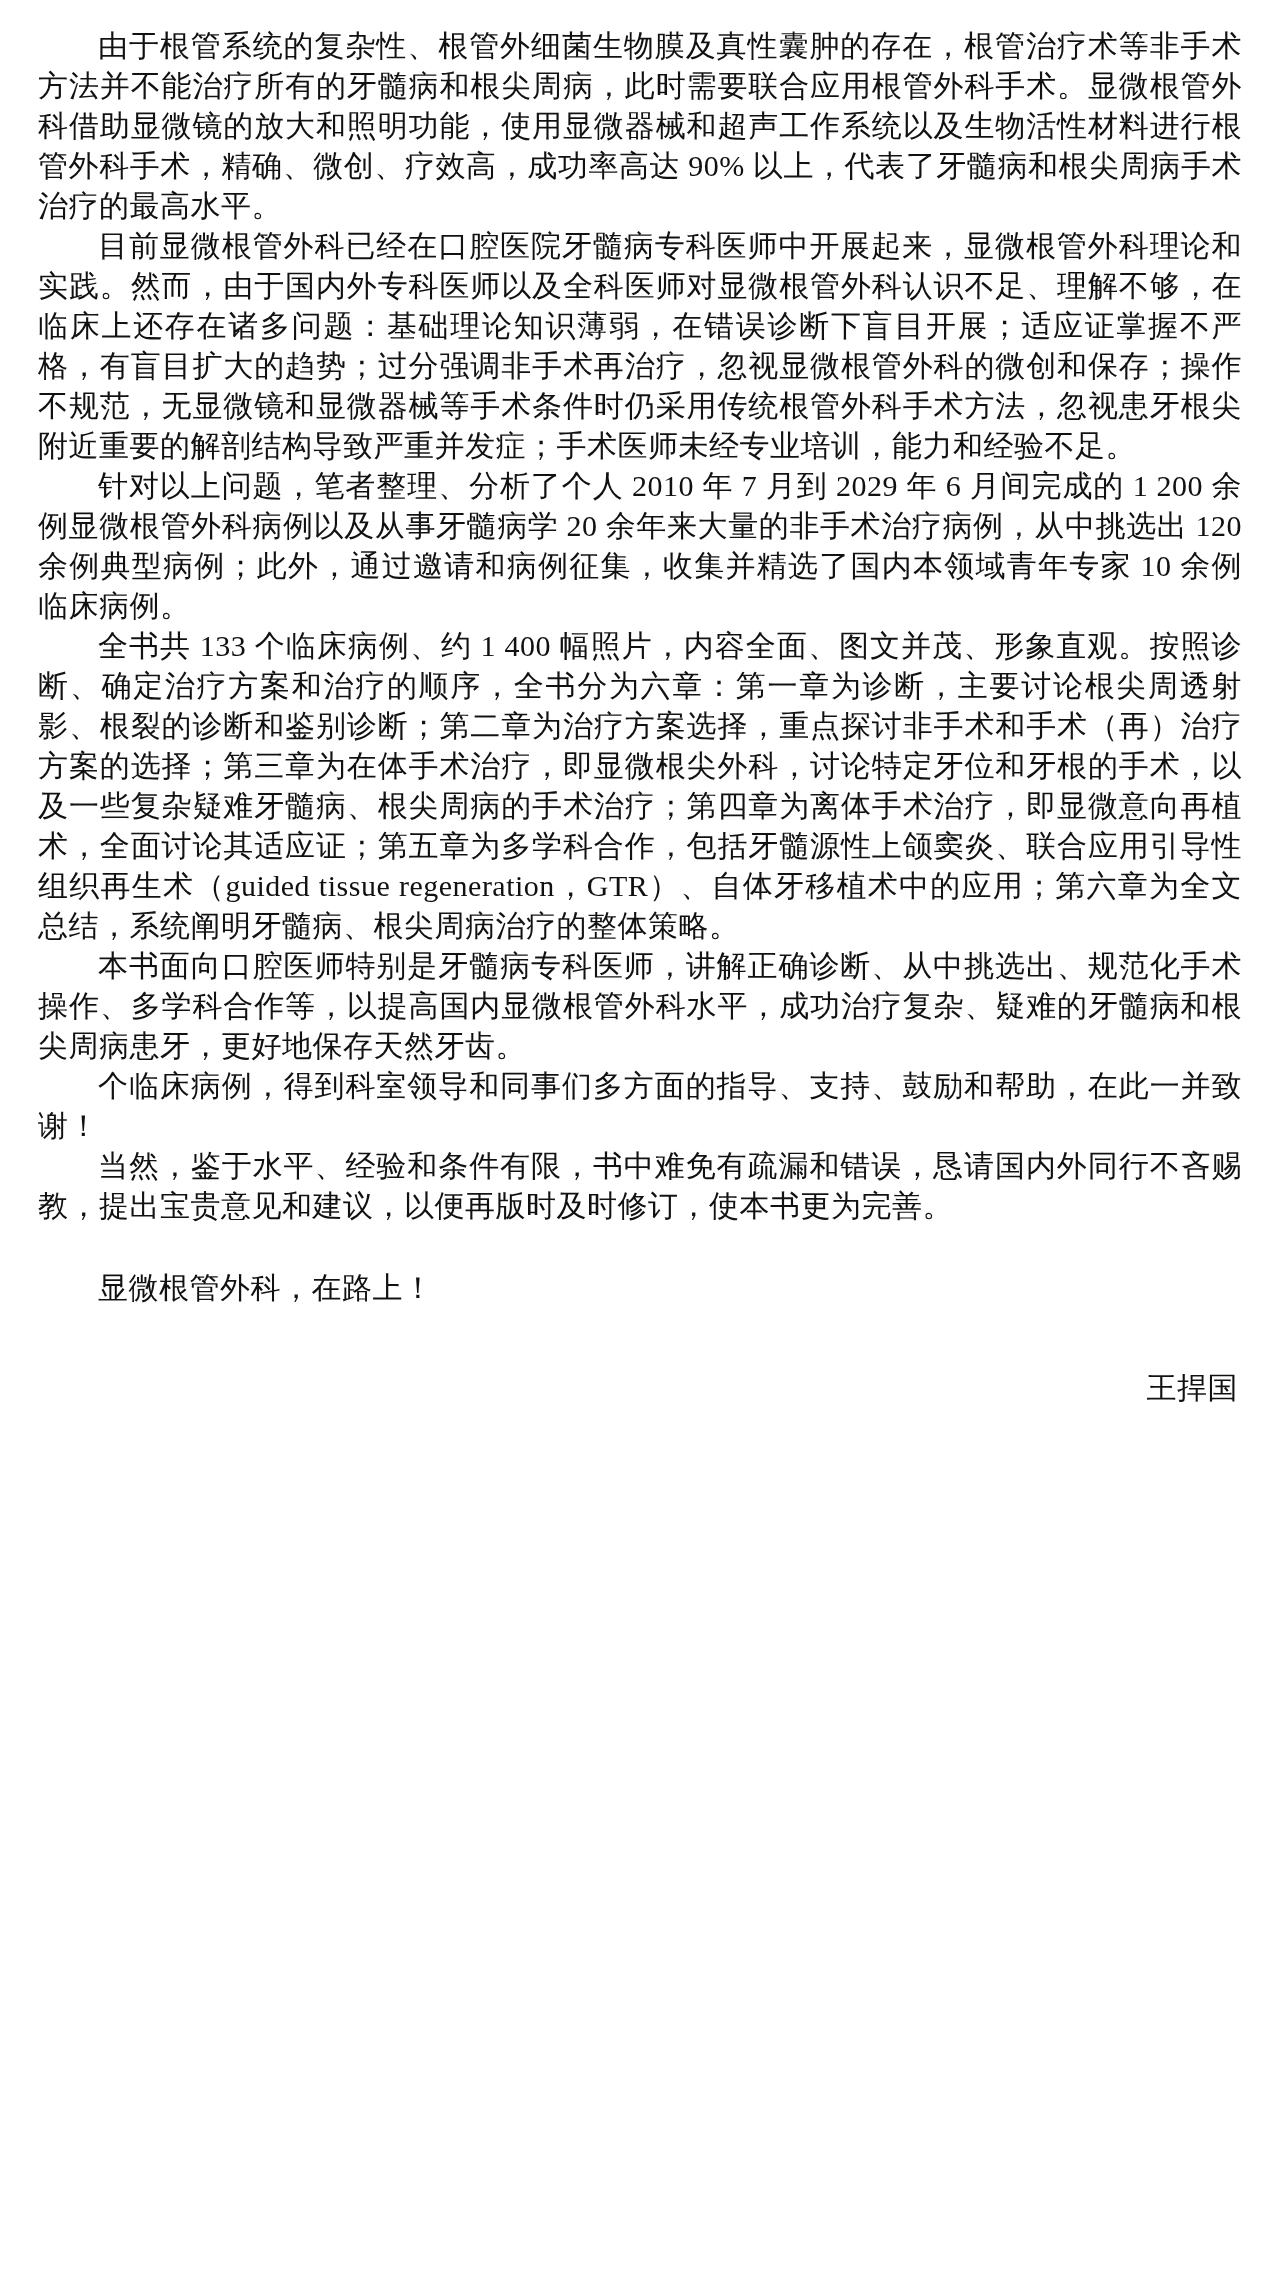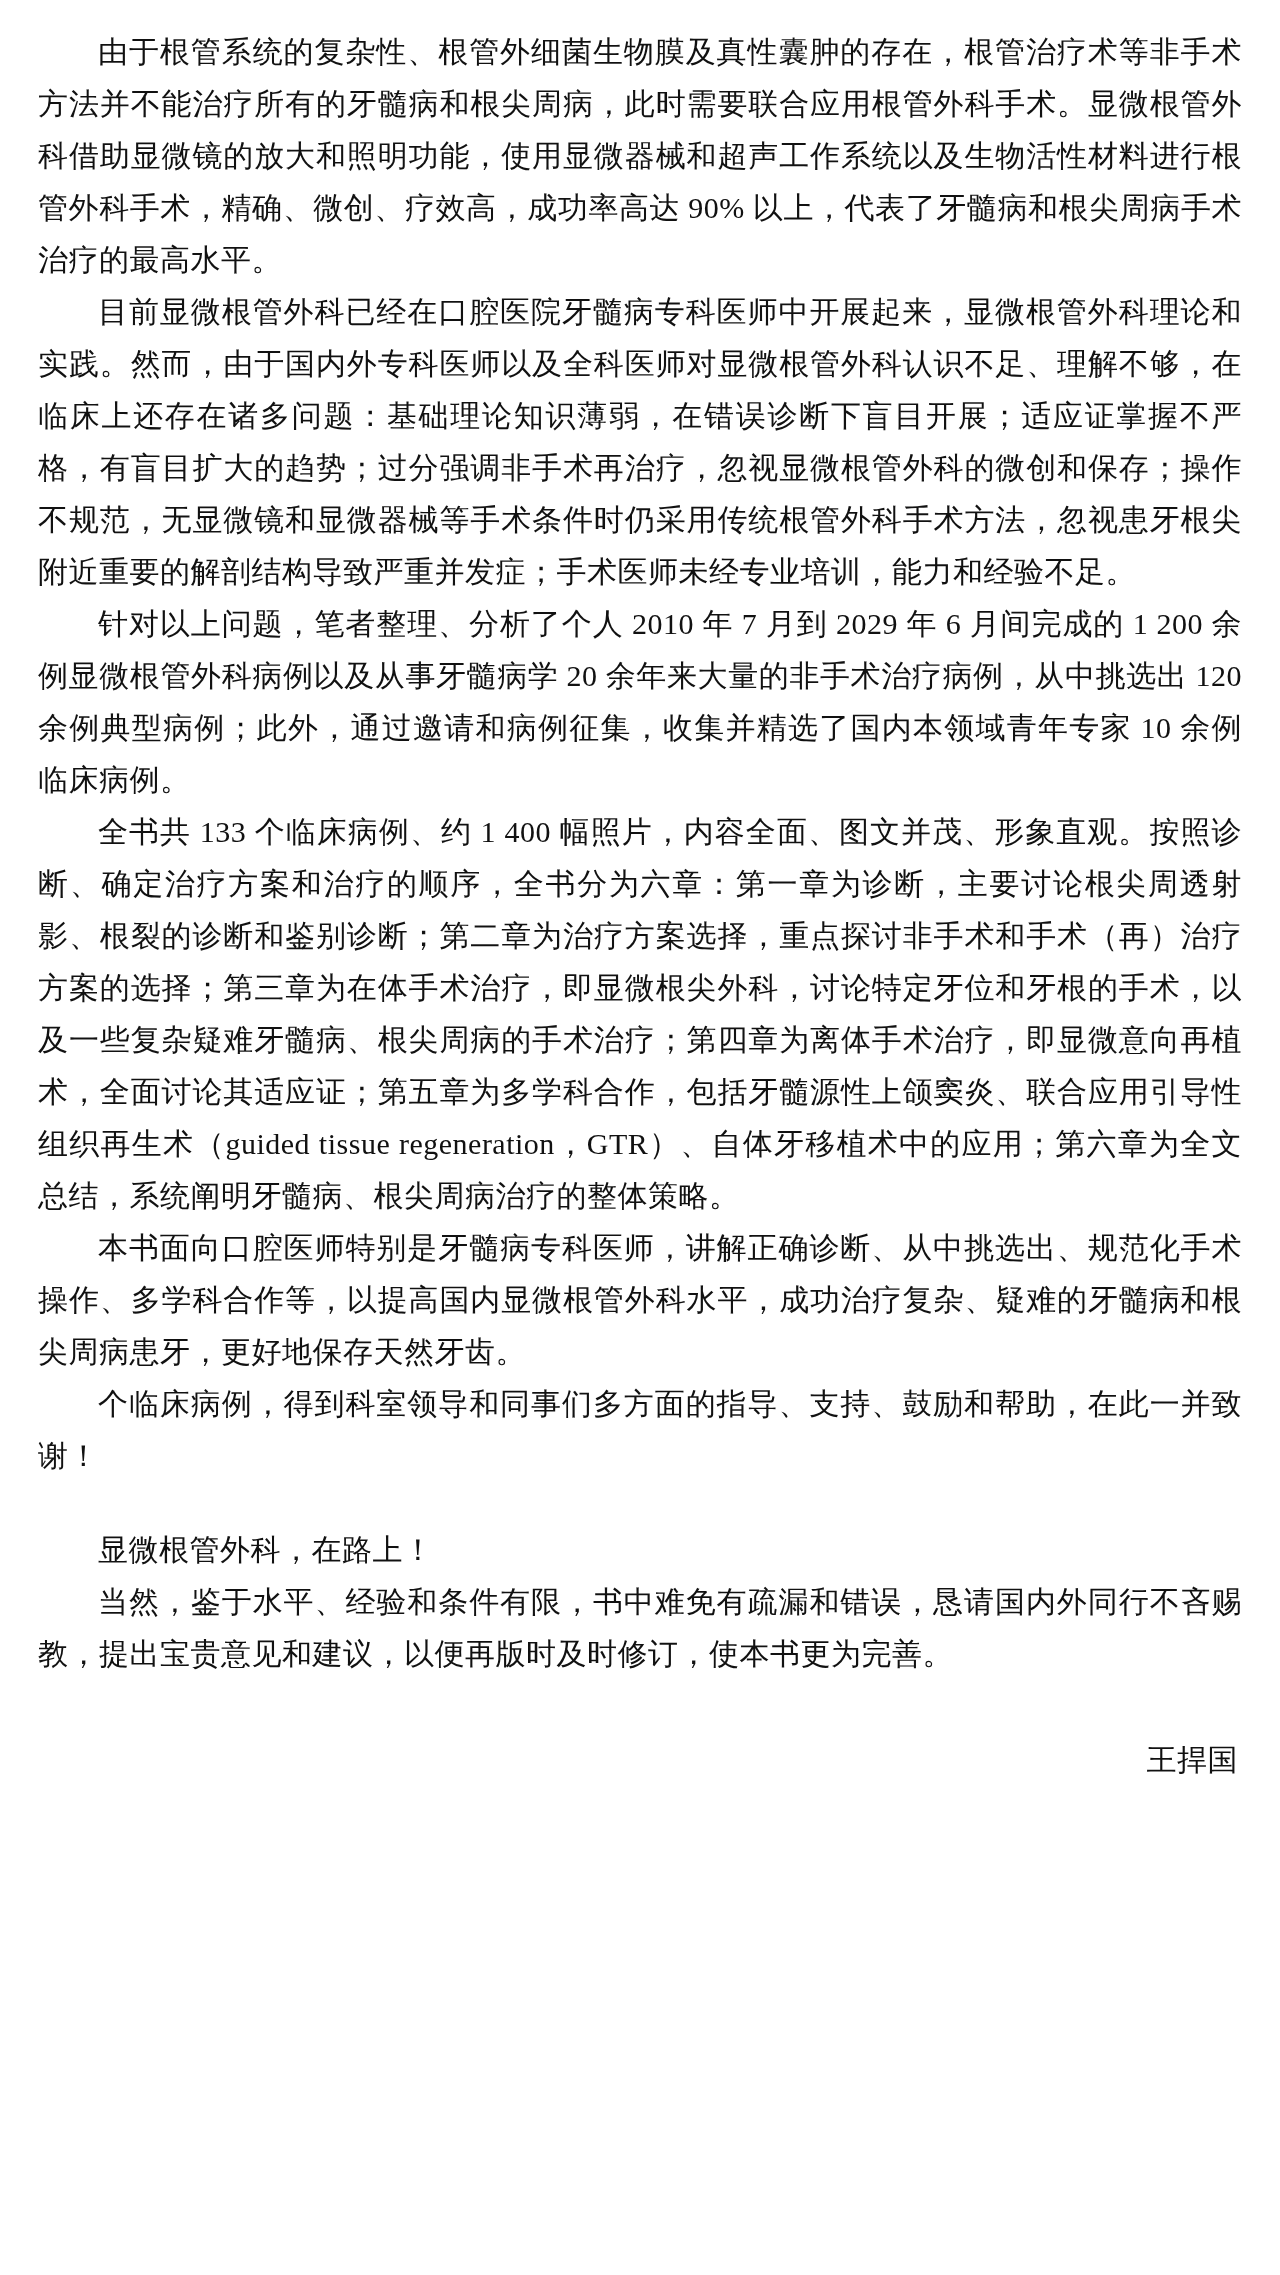--- a/index.html
+++ b/index.html
@@ -19,21 +19,21 @@
 
     .page {
       width: 1280px;
       min-height: 2275px;
       background: #ffffff;
       padding: 26px 38px 40px 38px;
     }
 
     .para {
       font-size: 30px;
-      line-height: 52px;
+      line-height: 40px;
       text-align: justify;
       text-indent: 2em;
       letter-spacing: 0.5px;
       word-break: break-word;
     }
 
     .closing {
       margin-top: 42px;
     }
 
@@ -56,20 +56,20 @@
 </head>
 <body>
 
 <div class="page">
   <p class="para">由于根管系统的复杂性、根管外细菌生物膜及真性囊肿的存在，根管治疗术等非手术方法并不能治疗所有的牙髓病和根尖周病，此时需要联合应用根管外科手术。显微根管外科借助显微镜的放大和照明功能，使用显微器械和超声工作系统以及生物活性材料进行根管外科手术，精确、微创、疗效高，成功率高达 90% 以上，代表了牙髓病和根尖周病手术治疗的最高水平。</p>
   <p class="para">目前显微根管外科已经在口腔医院牙髓病专科医师中开展起来，显微根管外科理论和实践。然而，由于国内外专科医师以及全科医师对显微根管外科认识不足、理解不够，在临床上还存在诸多问题：基础理论知识薄弱，在错误诊断下盲目开展；适应证掌握不严格，有盲目扩大的趋势；过分强调非手术再治疗，忽视显微根管外科的微创和保存；操作不规范，无显微镜和显微器械等手术条件时仍采用传统根管外科手术方法，忽视患牙根尖附近重要的解剖结构导致严重并发症；手术医师未经专业培训，能力和经验不足。</p>
   <p class="para">针对以上问题，笔者整理、分析了个人 2010 年 7 月到 2029 年 6 月间完成的 1 200 余例显微根管外科病例以及从事牙髓病学 20 余年来大量的非手术治疗病例，从中挑选出 120 余例典型病例；此外，通过邀请和病例征集，收集并精选了国内本领域青年专家 10 余例临床病例。</p>
   <p class="para">全书共 133 个临床病例、约 1 400 幅照片，内容全面、图文并茂、形象直观。按照诊断、确定治疗方案和治疗的顺序，全书分为六章：第一章为诊断，主要讨论根尖周透射影、根裂的诊断和鉴别诊断；第二章为治疗方案选择，重点探讨非手术和手术（再）治疗方案的选择；第三章为在体手术治疗，即显微根尖外科，讨论特定牙位和牙根的手术，以及一些复杂疑难牙髓病、根尖周病的手术治疗；第四章为离体手术治疗，即显微意向再植术，全面讨论其适应证；第五章为多学科合作，包括牙髓源性上颌窦炎、联合应用引导性组织再生术（guided tissue regeneration，GTR）、自体牙移植术中的应用；第六章为全文总结，系统阐明牙髓病、根尖周病治疗的整体策略。</p>
   <p class="para">本书面向口腔医师特别是牙髓病专科医师，讲解正确诊断、从中挑选出、规范化手术操作、多学科合作等，以提高国内显微根管外科水平，成功治疗复杂、疑难的牙髓病和根尖周病患牙，更好地保存天然牙齿。</p>
   <p class="para">个临床病例，得到科室领导和同事们多方面的指导、支持、鼓励和帮助，在此一并致谢！</p>
+  <p class="para">当然，鉴于水平、经验和条件有限，书中难免有疏漏和错误，恳请国内外同行不吝赐教，提出宝贵意见和建议，以便再版时及时修订，使本书更为完善。</p>
+
   <p class="para closing">显微根管外科，在路上！</p>
-
-  <p class="para">当然，鉴于水平、经验和条件有限，书中难免有疏漏和错误，恳请国内外同行不吝赐教，提出宝贵意见和建议，以便再版时及时修订，使本书更为完善。</p>
 
   <div class="signature">
     <p class="sig-line">王捍国</p>
   </div>
 </div>
 
 </body></html>

